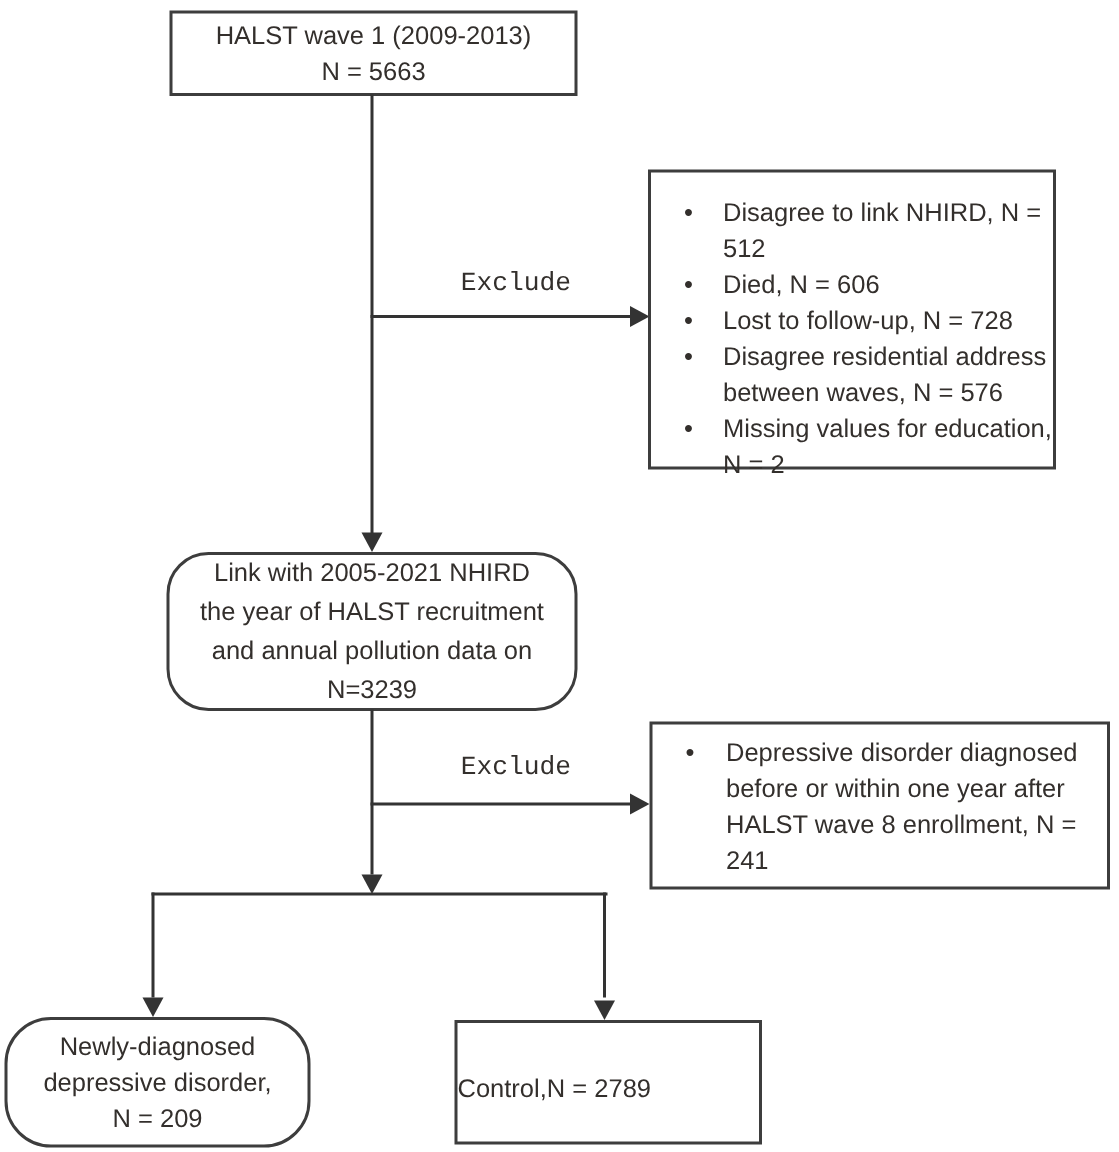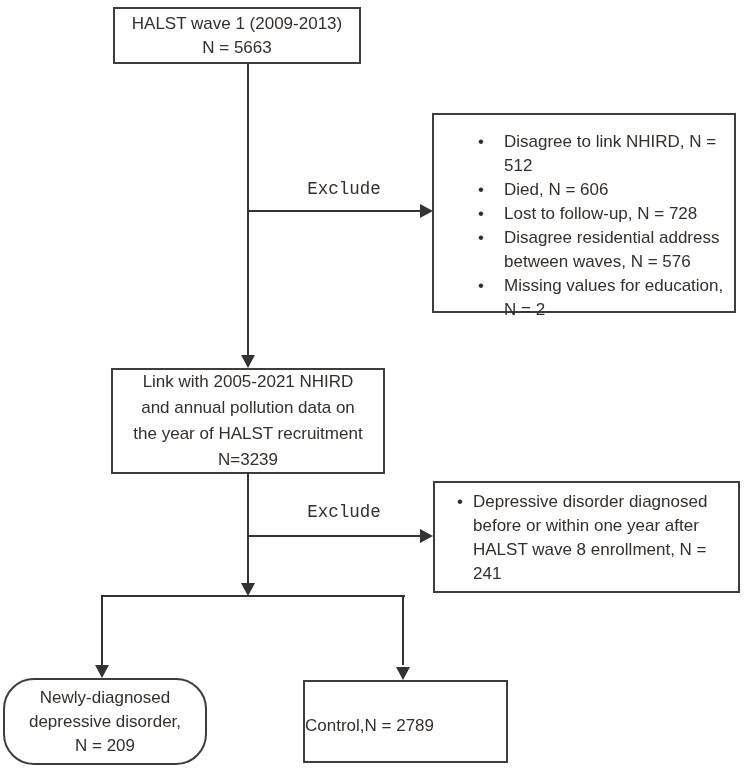--- a/index.html
+++ b/index.html
@@ -33,21 +33,21 @@
     text-align: center;
   }
   .box.top-align {
     display: flex;
     flex-direction: row;
     justify-content: flex-start;
     align-items: center;
     text-align: center;
   }
   .lh24 { line-height: 24px; }
-  .lh26 { line-height: 26px; }
+  .lh26 { line-height: 26px; border-radius: 28px; }
   ul.bullets {
     list-style: none;
     margin: 0;
     padding: 0;
   }
   ul.bullets li {
     position: relative;
     padding-left: 48px;
     line-height: 24px;
   }
@@ -76,33 +76,33 @@
     text-align: center;
     line-height: 20px;
     font-family: Liberation Mono, monospace;
   }
 </style>
 </head>
 <body>
 
 <div class="stage">
 
-  <div class="box center lh24" style="left:113px; top:7px; width:248px; height:57px;">
+  <div class="box center lh24" style="left:113px; top:7px; width:272px; height:57px;">
     <div>HALST wave 1 (2009-2013)</div>
     <div>N = 5663</div>
   </div>
 
   <div class="line" style="left:247px; top:63px; width:2px; height:293px;"></div>
   <div class="arrow-down" style="left:241px; top:355px;"></div>
 
   <div class="flow-label" style="left:288px; top:179px; width:112px;">Exclude</div>
   <div class="line" style="left:247px; top:210px; width:175px; height:2px;"></div>
   <div class="arrow-right" style="left:420px; top:204px;"></div>
 
-  <div class="box" style="left:432px; top:113px; width:304px; height:200px; padding-top:15px;padding-left:22px;">
+  <div class="box" style="left:432px; top:113px; width:272px; height:200px; padding-top:15px;">
     <ul class="bullets">
       <li>
         <div>Disagree to link NHIRD, N = 512</div>
       </li>
       <li>
         <div>Died, N = 606</div>
       </li>
       <li>
         <div>Lost to follow-up, N = 728</div>
       </li>
@@ -112,35 +112,35 @@
       </li>
       <li>
         <div>Missing values for education,</div>
         <div>N = 2</div>
       </li>
     </ul>
   </div>
 
   <div class="box center lh26" style="left:111px; top:368px; width:274px; height:106px;">
     <div>Link with 2005-2021 NHIRD</div>
+    <div>the year of HALST recruitment</div>
     <div>and annual pollution data on</div>
-    <div>the year of HALST recruitment</div>
     <div>N=3239</div>
   </div>
 
   <div class="line" style="left:247px; top:473px; width:2px; height:110px;"></div>
   <div class="arrow-down" style="left:241px; top:583px;"></div>
 
   <div class="flow-label" style="left:288px; top:502px; width:112px;">Exclude</div>
   <div class="line" style="left:247px; top:535px; width:175px; height:2px;"></div>
   <div class="arrow-right" style="left:420px; top:529px;"></div>
 
   <div class="box" style="left:433px; top:481px; width:307px; height:112px; padding-top:7px;">
     <ul class="bullets">
-      <li style="padding-left:38px;">
+      <li style="padding-left:49px;">
         <div>Depressive disorder diagnosed</div>
         <div>before or within one year after</div>
         <div>HALST wave 8 enrollment, N =</div>
         <div>241</div>
       </li>
     </ul>
   </div>
 
   <div class="line" style="left:101px; top:595px; width:304px; height:2px;"></div>
   <div class="line" style="left:101px; top:595px; width:2px; height:70px;"></div>

